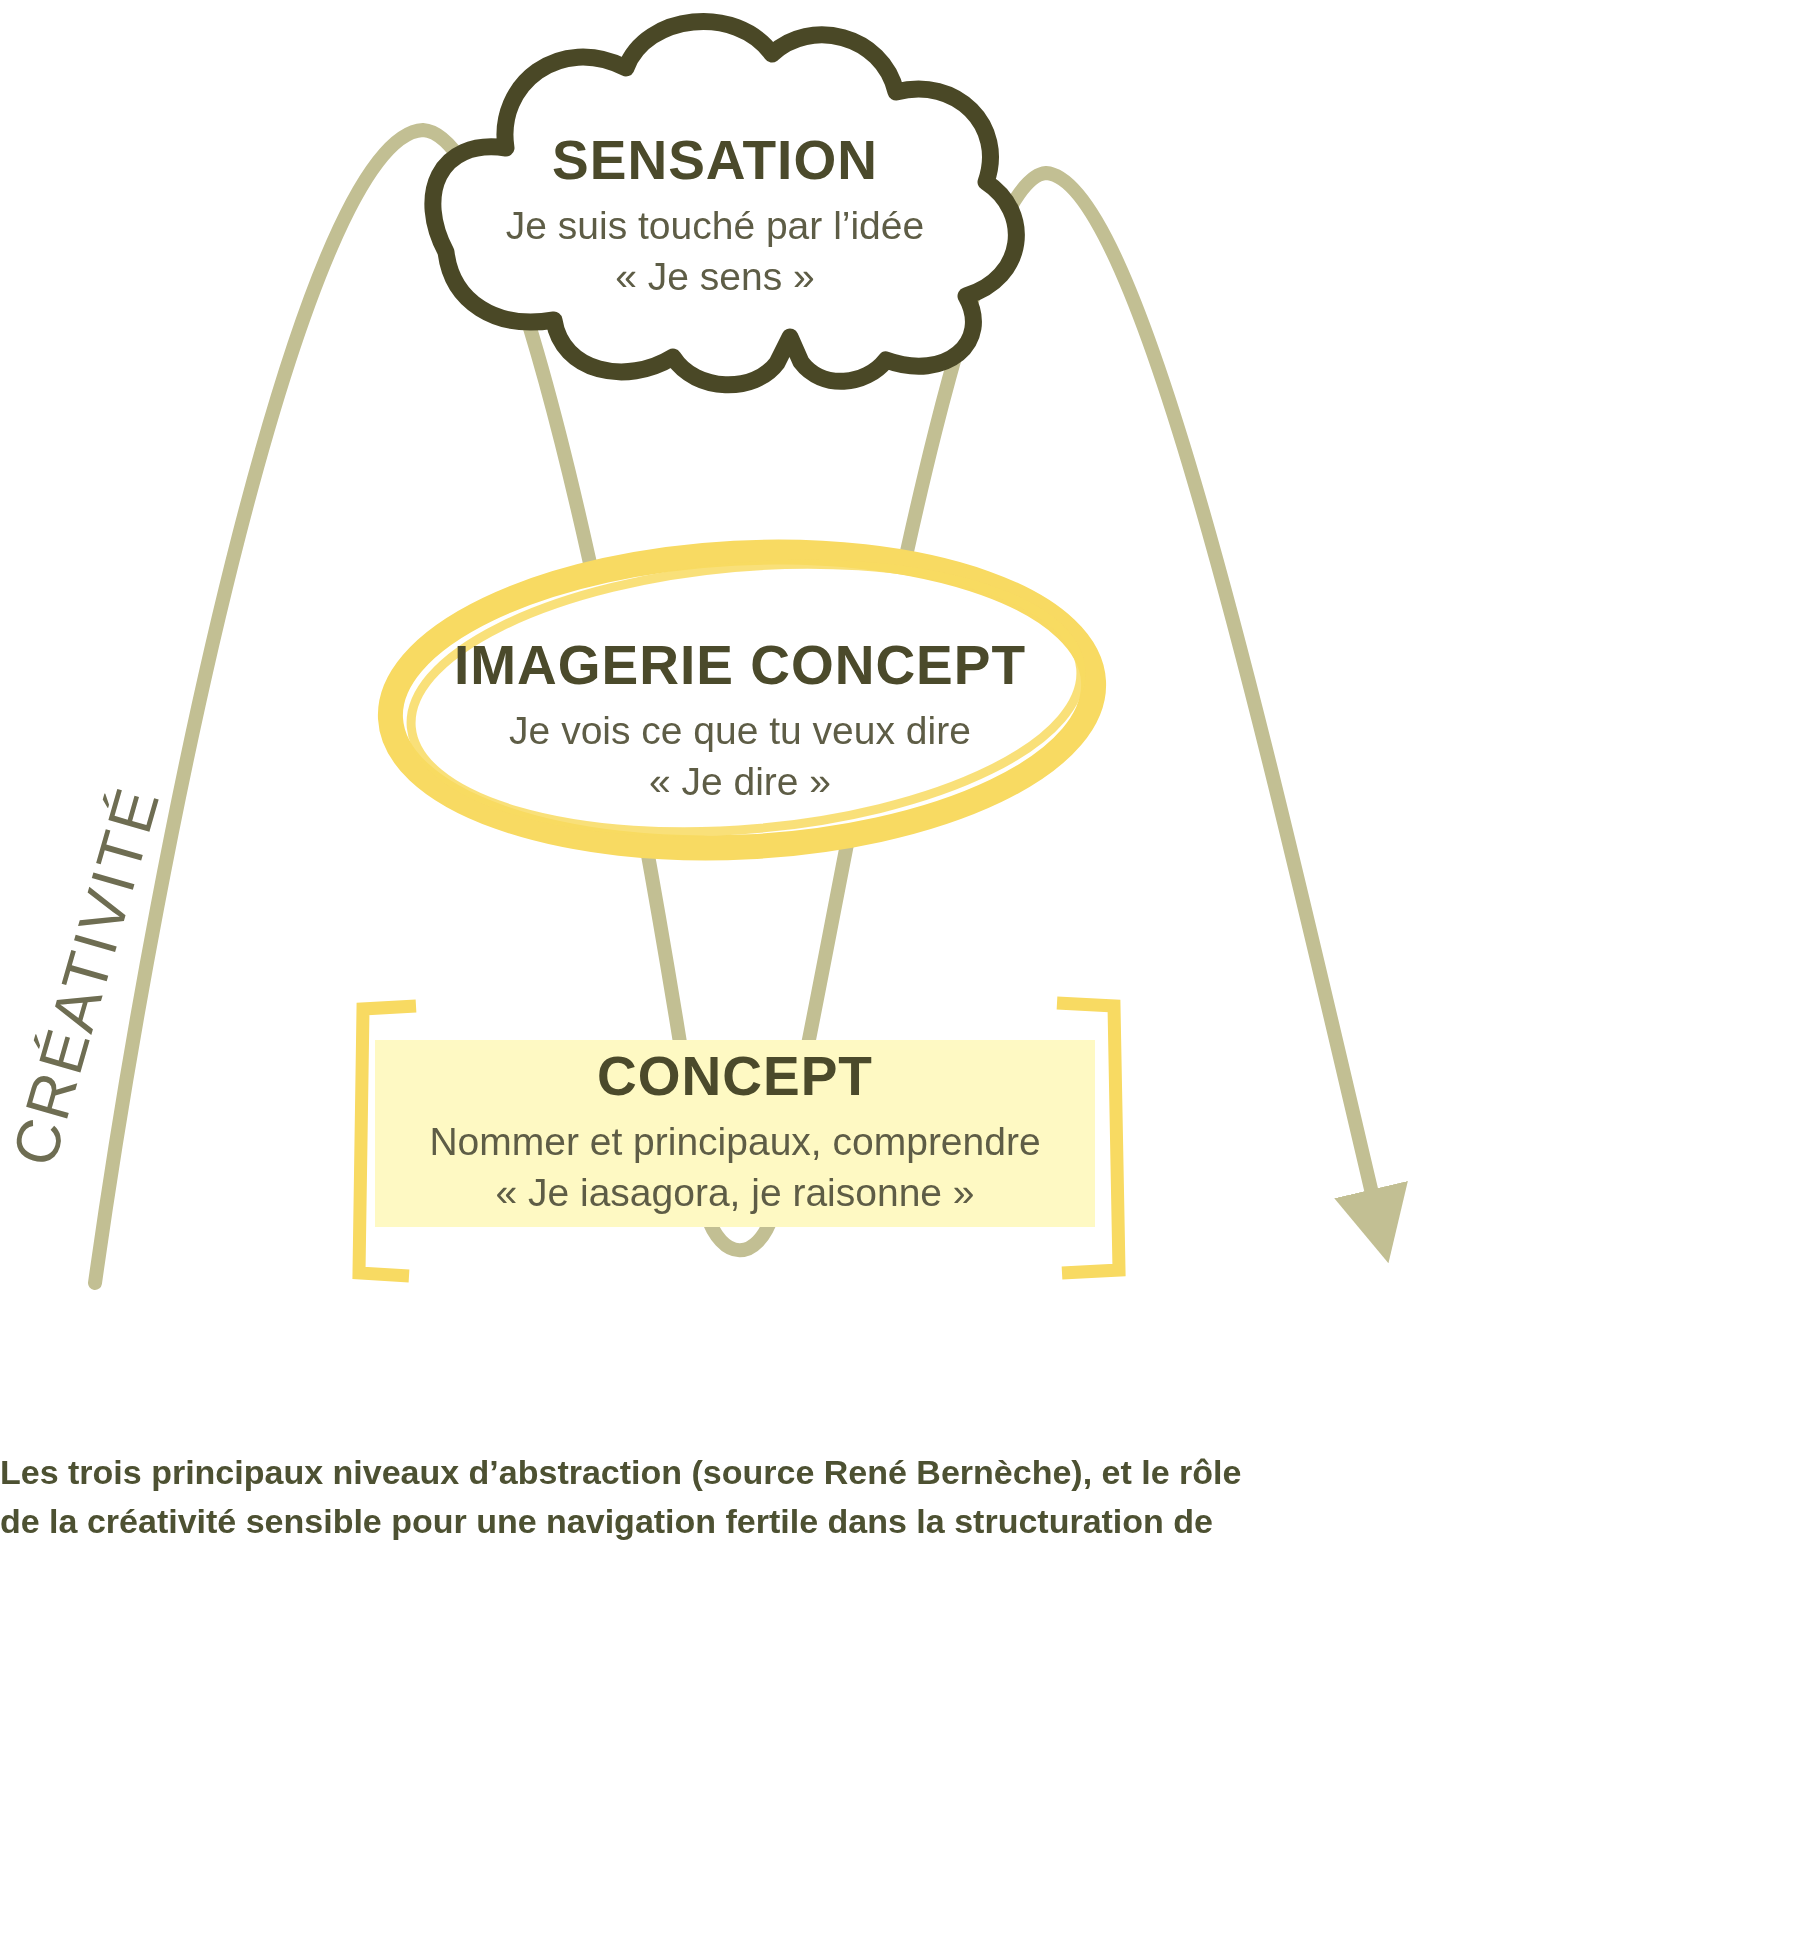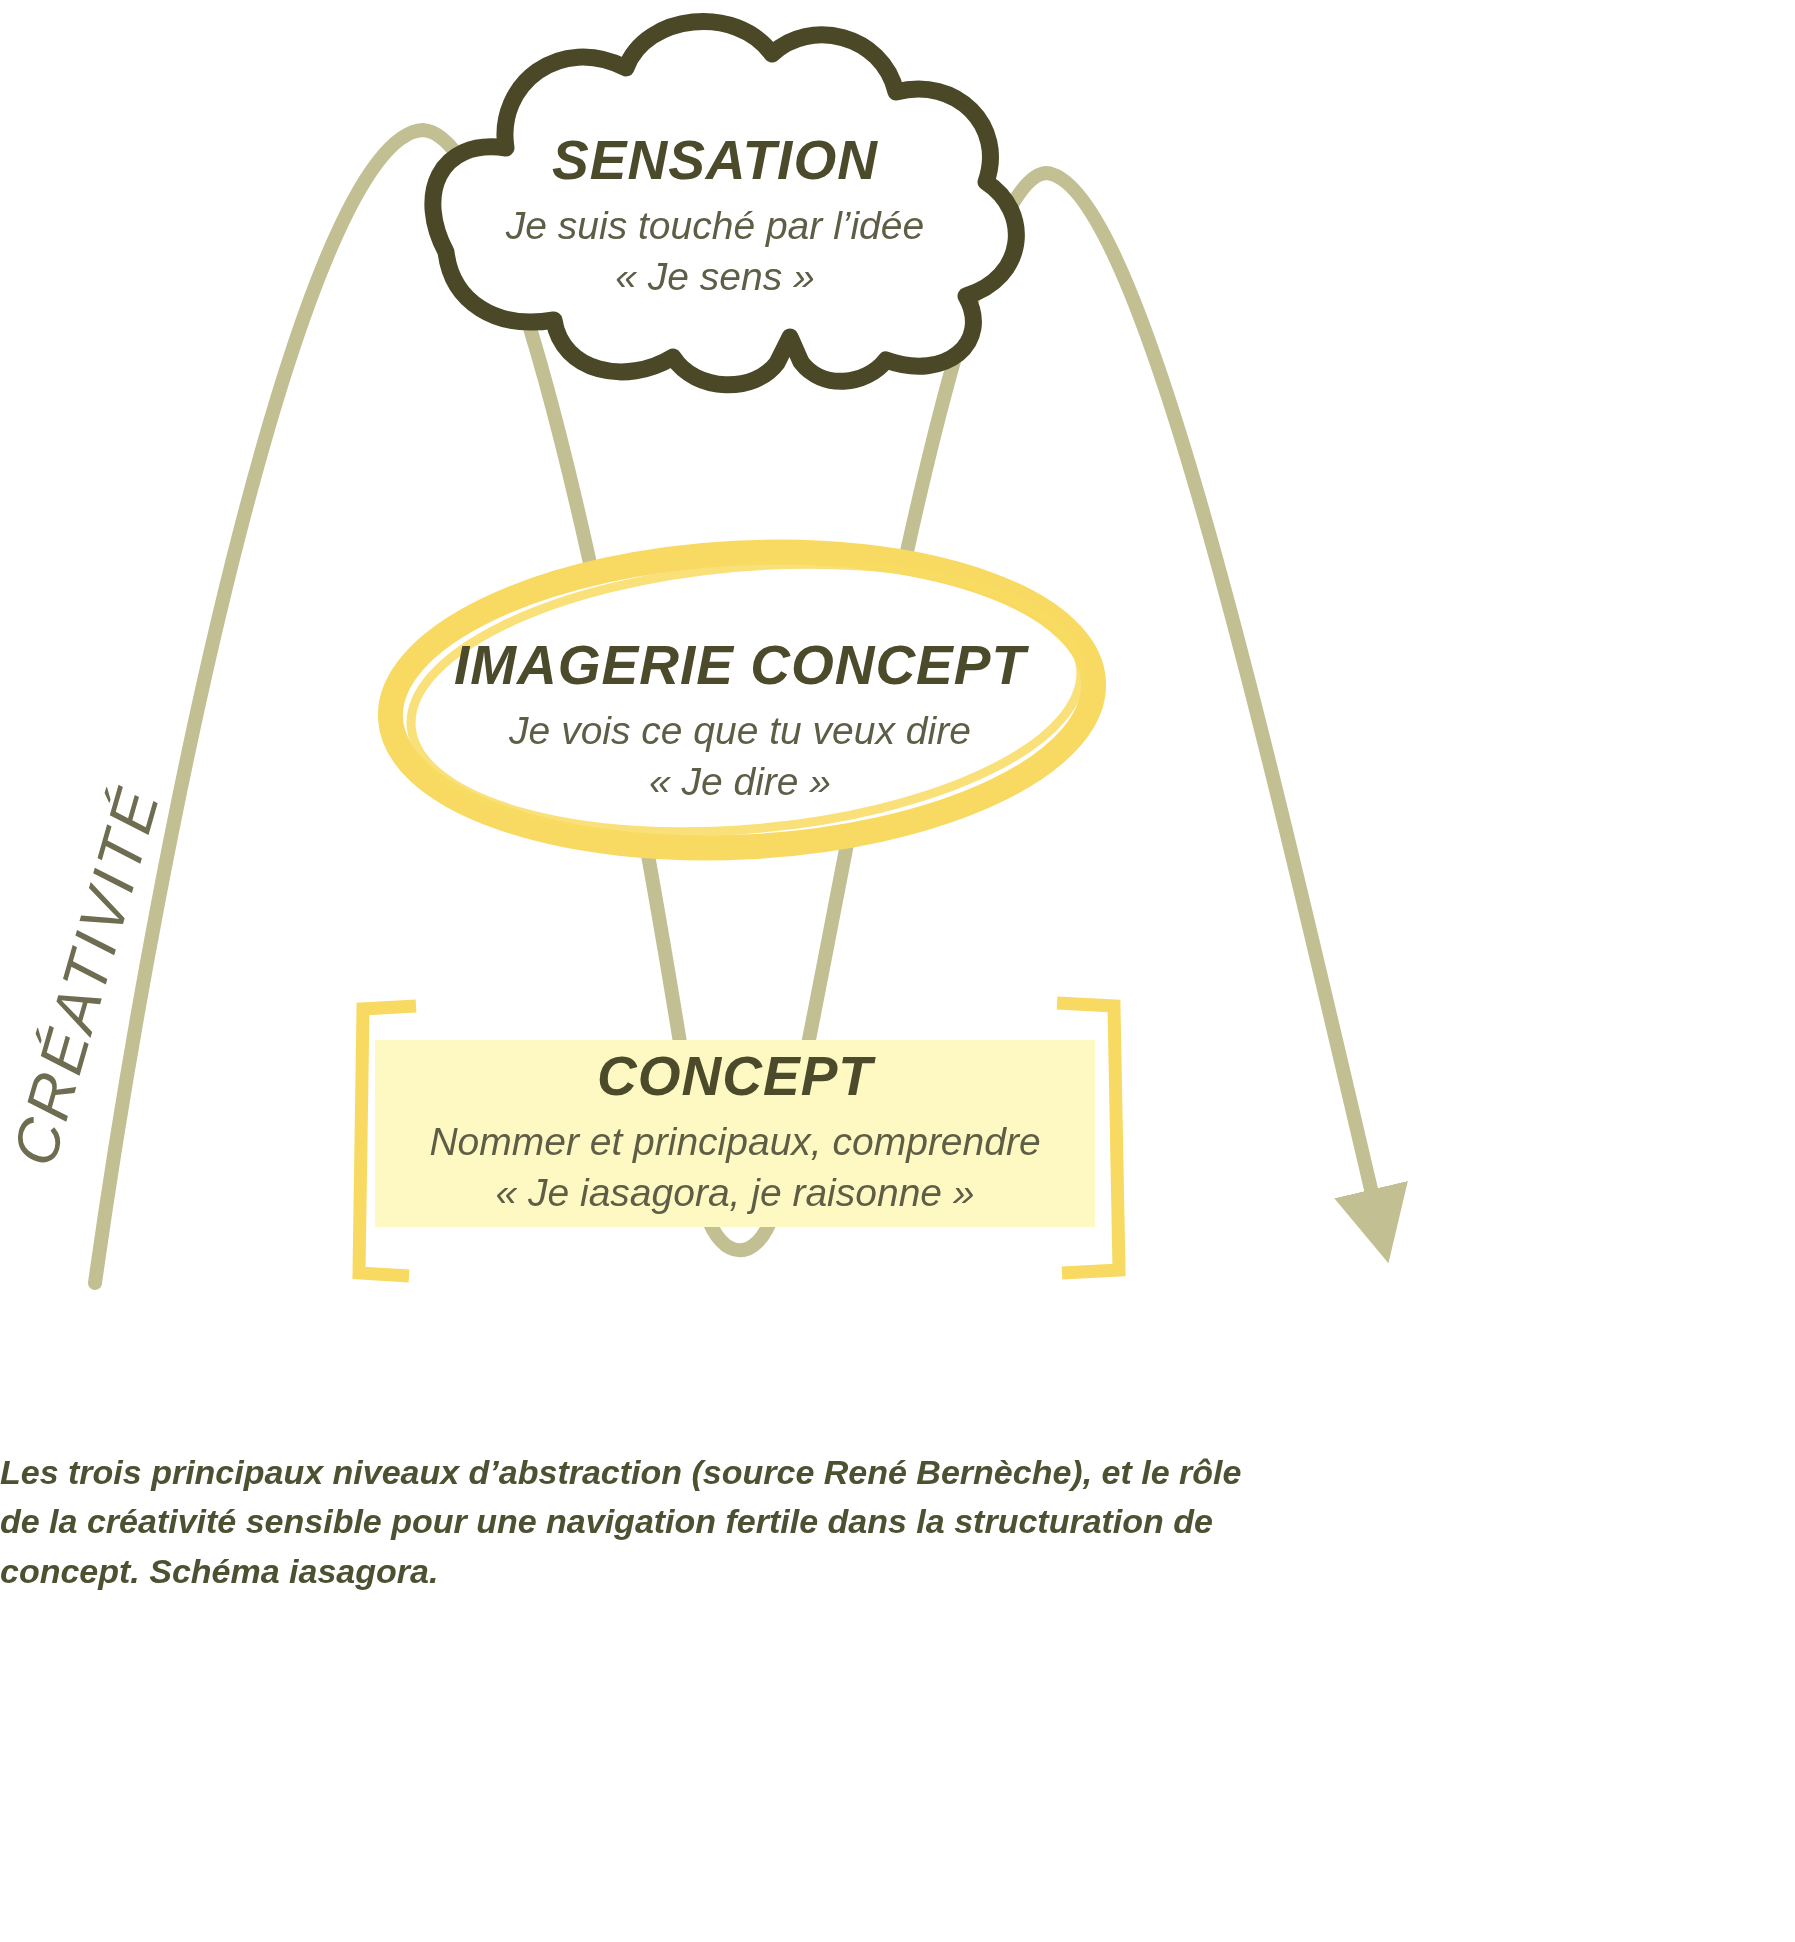--- a/index.html
+++ b/index.html
@@ -1,21 +1,21 @@
 <!DOCTYPE html>
 <html style="--cloud-stroke: #4a4826; --title-text: #4b4a2b; --body-text: #5e5d46; --wave-line: #c2bf93; --yellow: #f8da62; --caption-text: #4d5132; --creativity-text: #6e6d52; --background: #ffffff;"><head>
 <meta charset="utf-8">
 <style>
   html,body{margin:0;padding:0;}
   body{
     background:#ffffff;
     font-family:"Liberation Sans","DejaVu Sans",sans-serif;
     width:1795px;height:1942px;position:relative;overflow:hidden;
   }
-  .canvas{position:absolute;inset:0;width:1665px;height:1942px;font-style:italic;}
+  .canvas{position:absolute;inset:0;width:1665px;height:1942px;}
   svg.layer{position:absolute;left:0;top:0;width:1795px;height:1942px;}
 
   .wave{stroke:var(--wave-line,#c2bf93);stroke-width:14;fill:none;stroke-linecap:round;}
   .arrow-fill{fill:var(--wave-line,#c2bf93);}
   .cloud{stroke:var(--cloud-stroke,#4a4826);stroke-width:17;fill:#ffffff;stroke-linejoin:round;stroke-linecap:round;}
   .ellipse-main{stroke:var(--yellow,#f8da62);stroke-width:25;fill:#ffffff;}
   .ellipse-inner{stroke:var(--yellow,#f8da62);stroke-width:9;fill:none;opacity:.85;}
   .bracket{stroke:var(--yellow,#f8da62);stroke-width:13;fill:none;stroke-linejoin:miter;stroke-linecap:butt;}
 
   .node{position:absolute;text-align:center;}
@@ -104,16 +104,15 @@
     <div class="title">CONCEPT</div>
     <div class="sub">Nommer et principaux, comprendre</div>
     <div class="sub">« Je iasagora, je raisonne »</div>
   </div>
 
   <div class="side-label">CRÉATIVITÉ</div>
 
   <div class="caption">
     <div>Les trois principaux niveaux d’abstraction (source René Bernèche), et le rôle</div>
     <div>de la créativité sensible pour une navigation fertile dans la structuration de</div>
-    <div>concept. Schéma iasagora.</div>
   </div>
 
 </div>
 
 </body></html>

